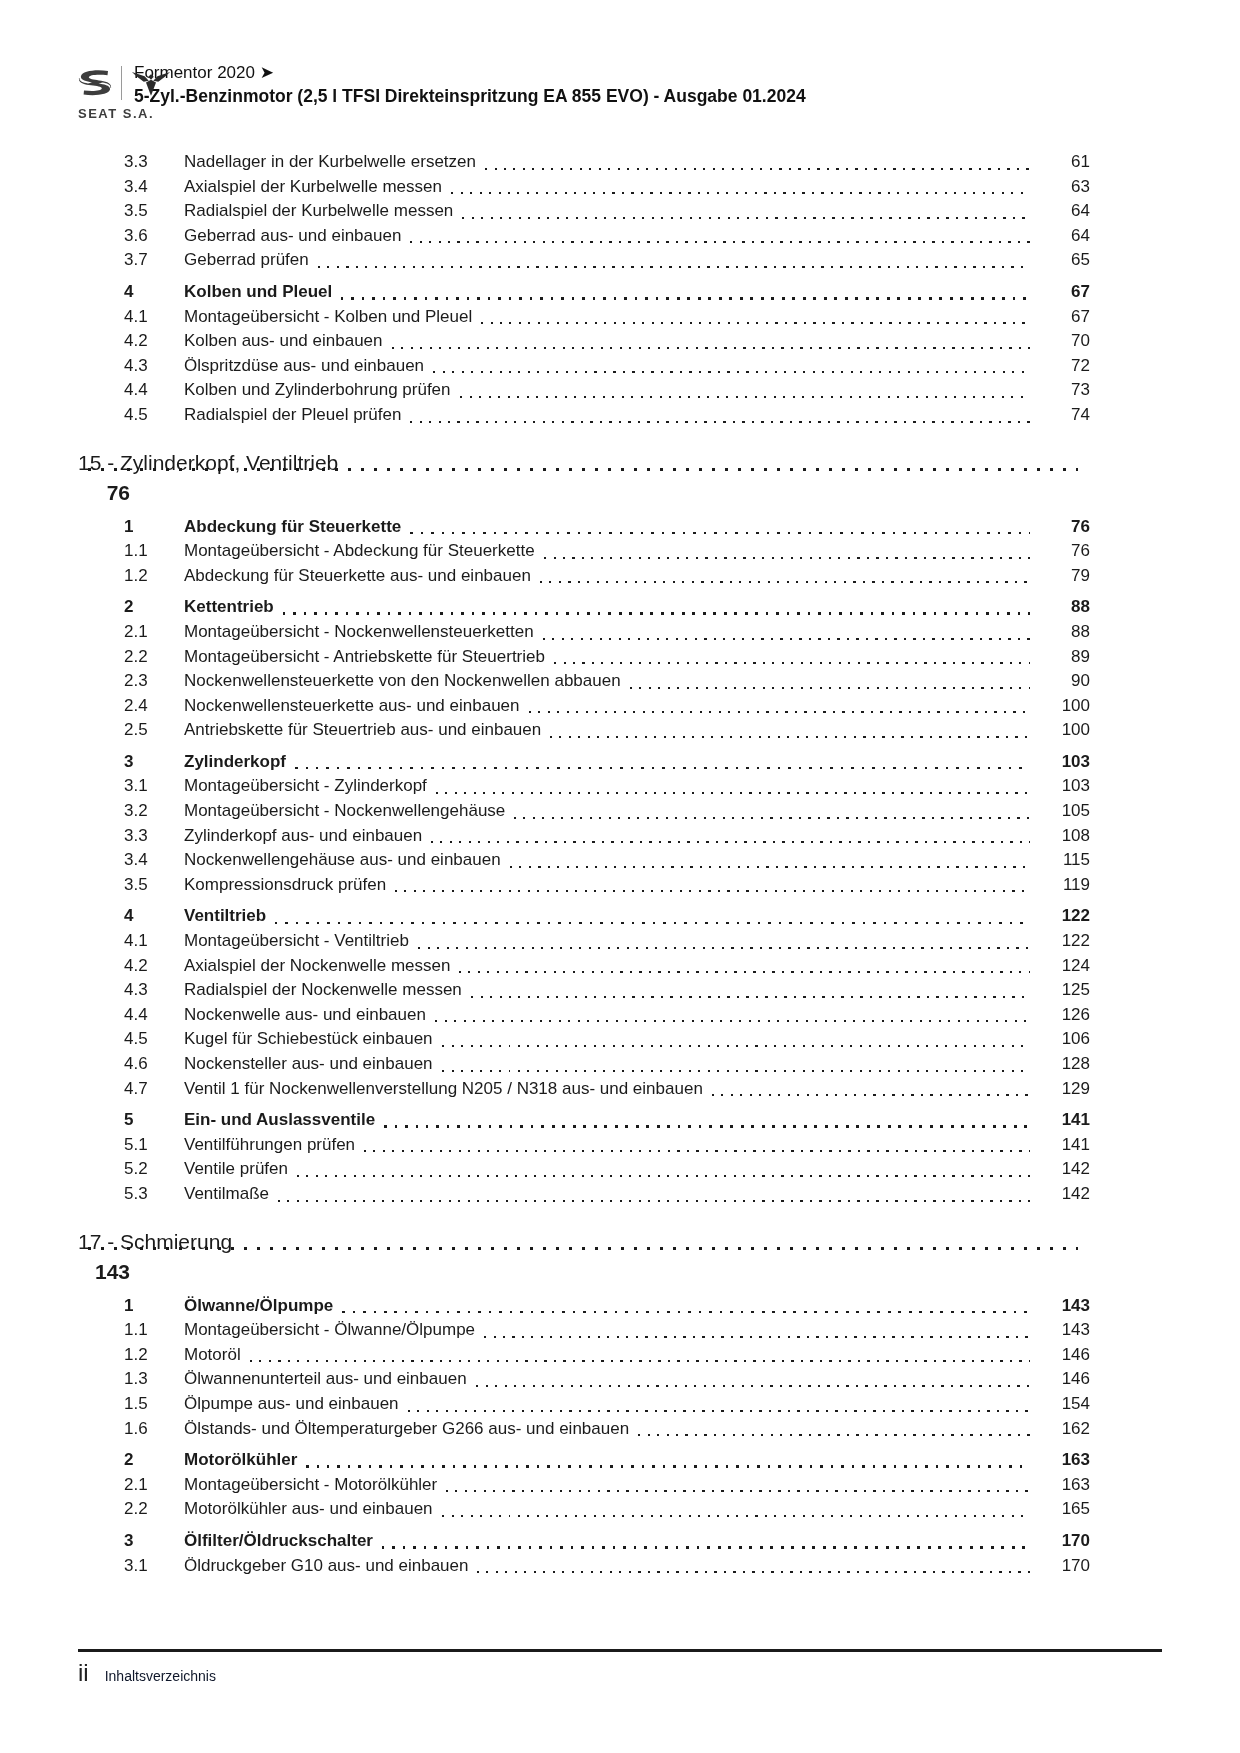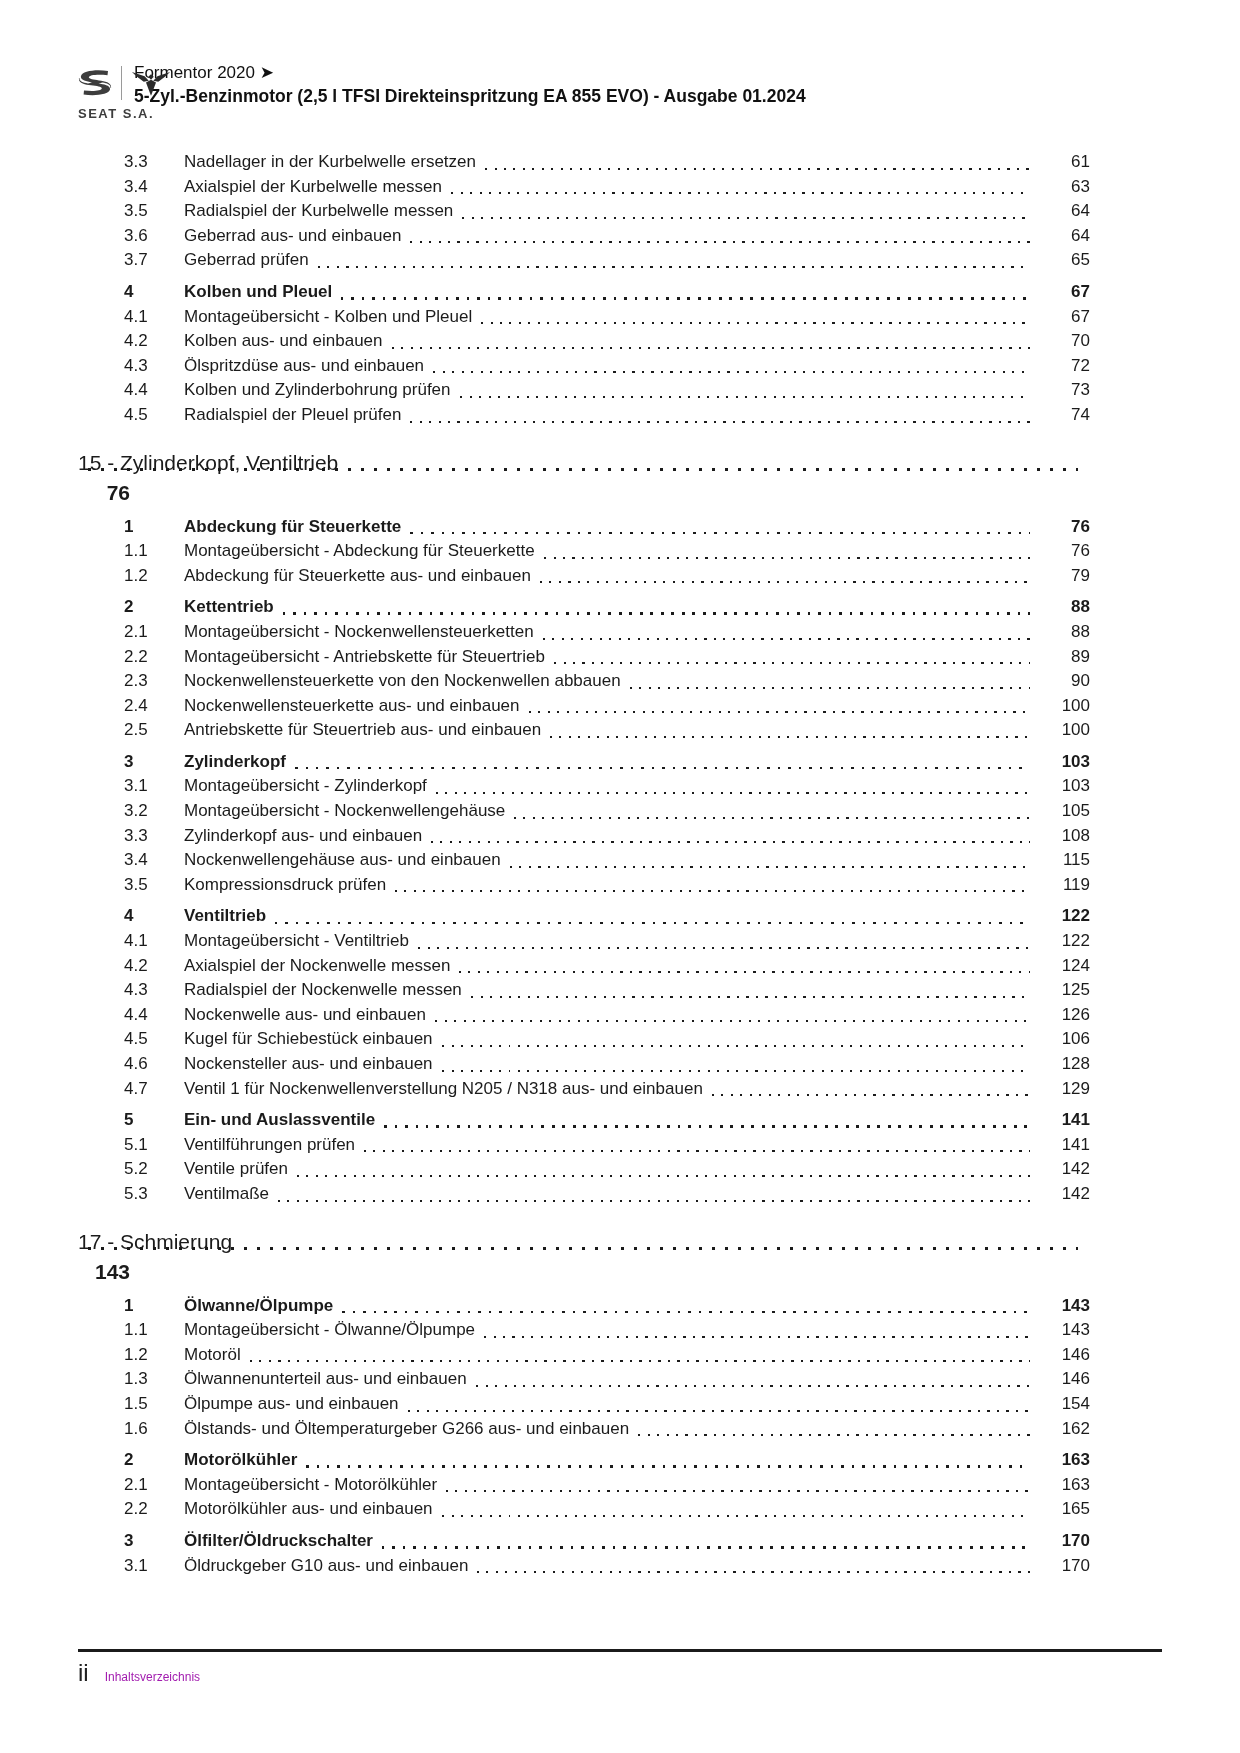--- a/index.html
+++ b/index.html
@@ -49,21 +49,21 @@
     height:2.5px;bottom:5px;
     background:repeating-linear-gradient(90deg,#1b1b1b 0 2.5px,transparent 2.5px 10.5px);
   }
   .row .page-num{width:52px;flex:none;text-align:right;}
 
   
   .footer{position:absolute;left:78px;right:78px;top:1639px;margin-top:10px;}
   .footer-rule{height:2.5px;background:#1b1b1b;}
   .footer-line{display:flex;align-items:baseline;margin-top:8px;}
   .footer-page-label{font-size:24px;line-height:26px;color:#222;}
-  .footer-text{font-size:12px;margin-left:16px;color:#a21caf;}
+  .footer-text{font-size:14px;margin-left:16px;color:#0f172a;}
 </style>
 </head>
 <body>
 
 <div class="page">
 
   <div class="header">
     <div class="brand">
       <div class="brand-logos">
         <svg class="seat-s" viewBox="0 0 34 26">

